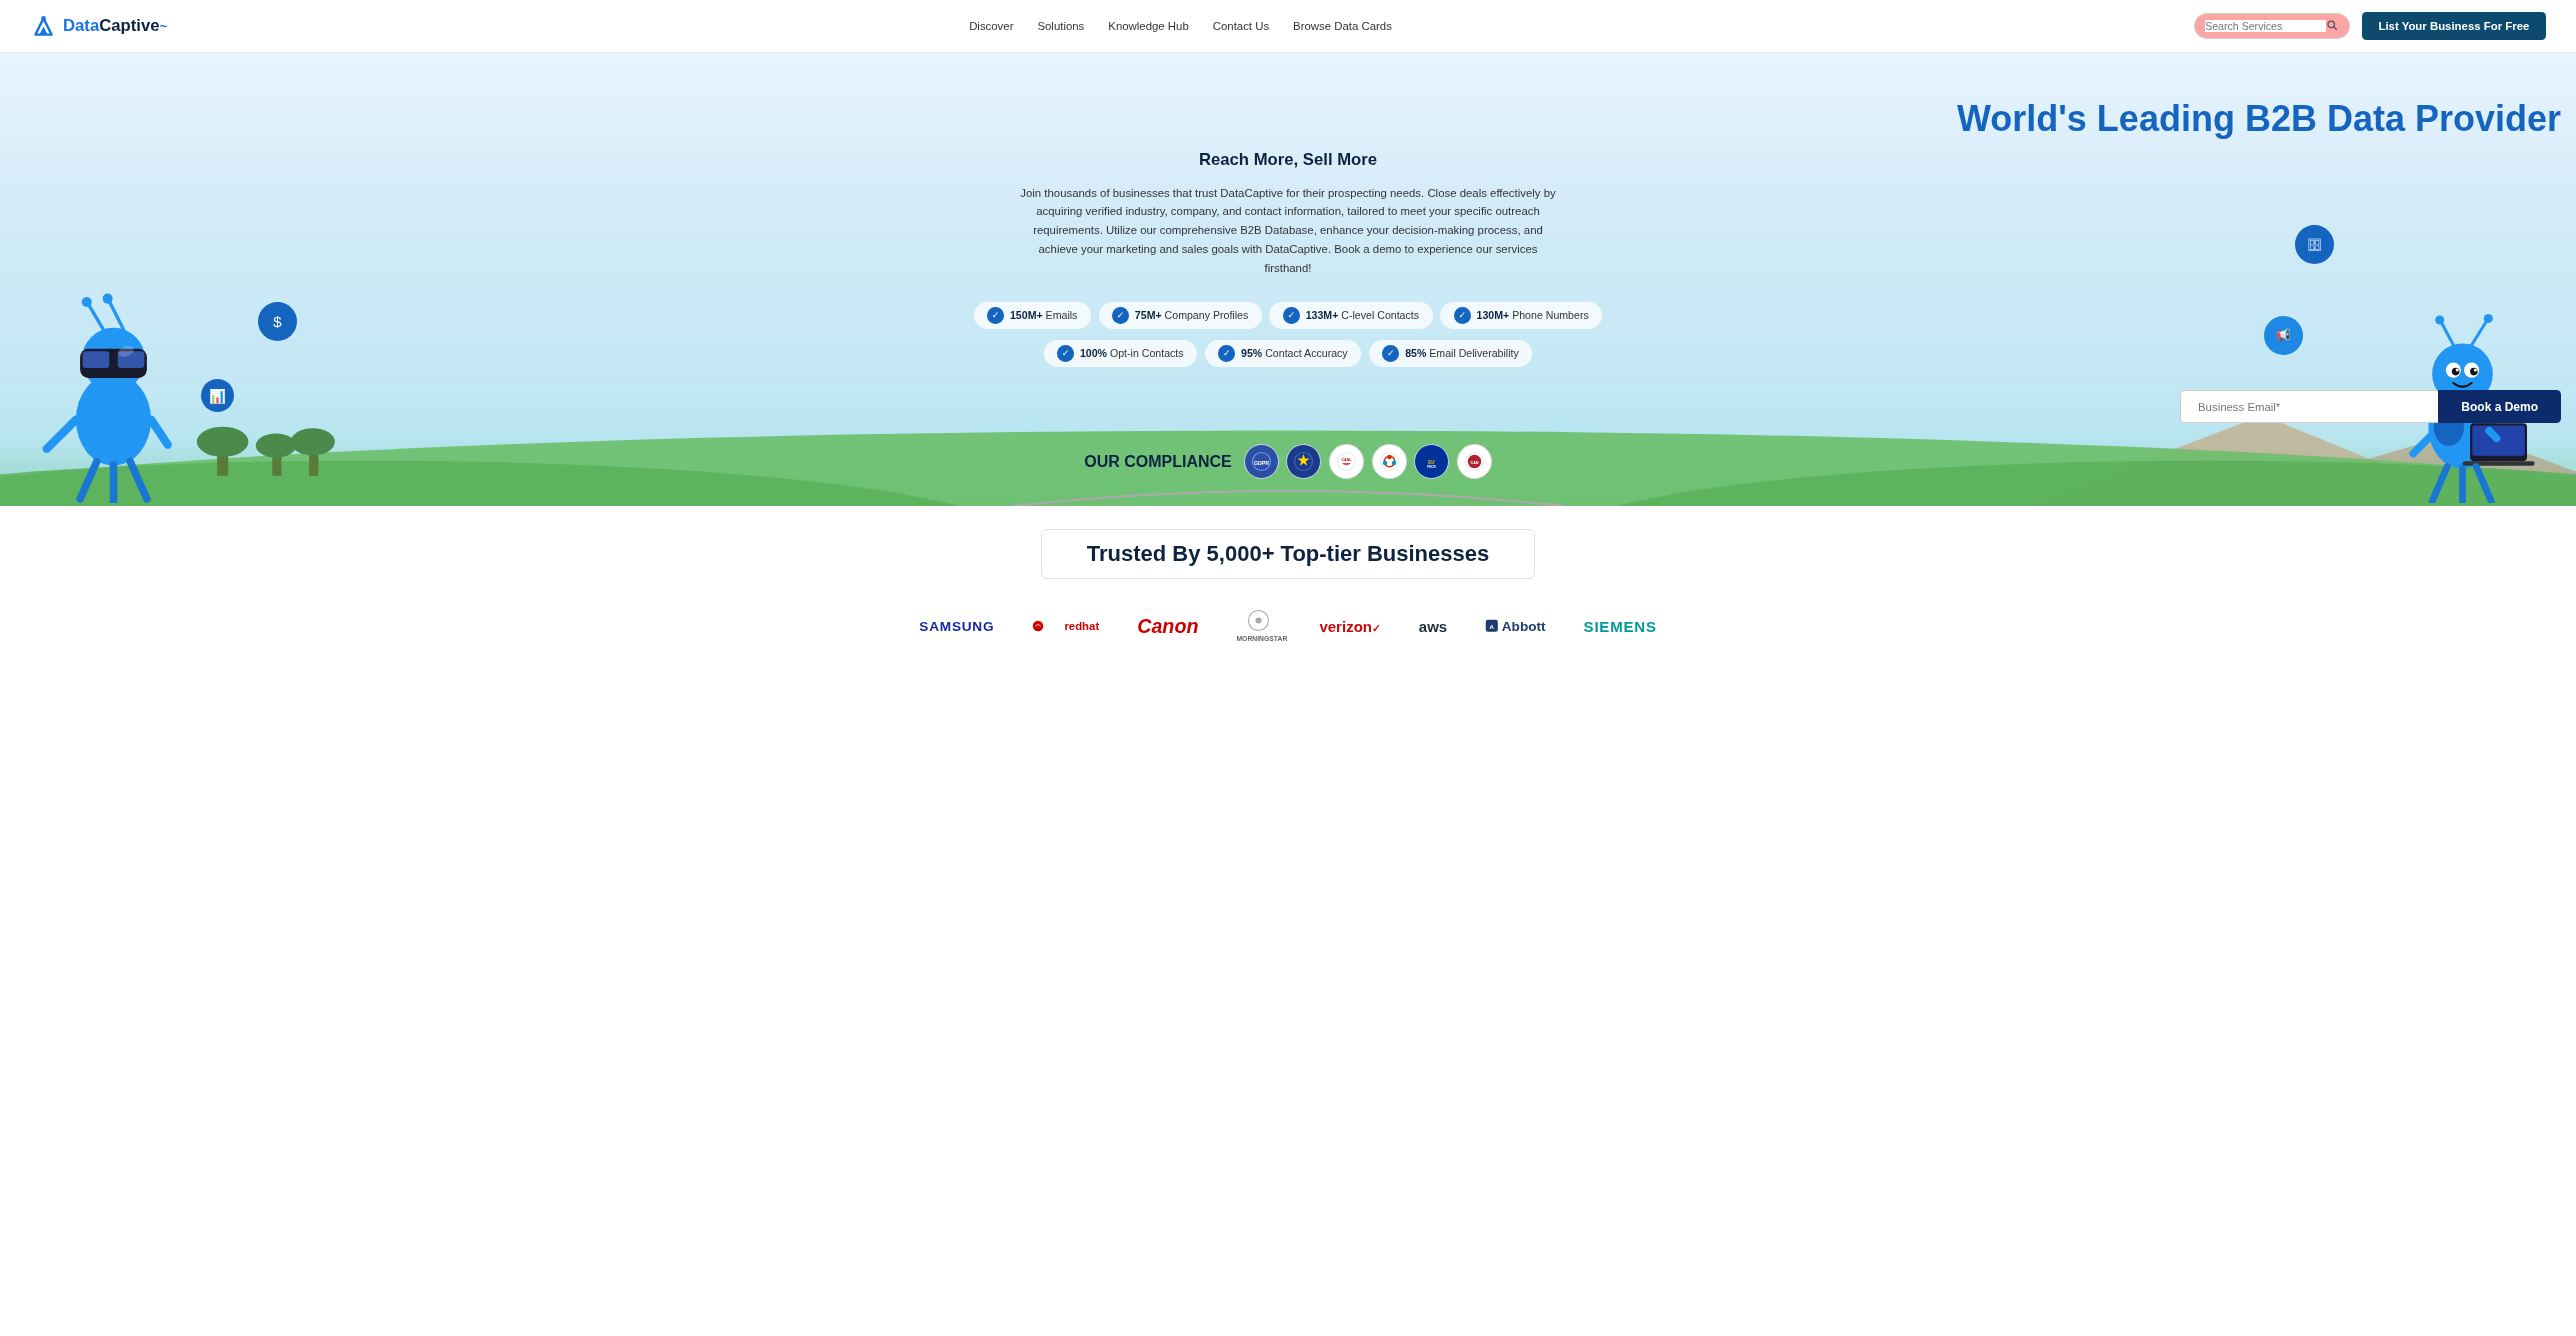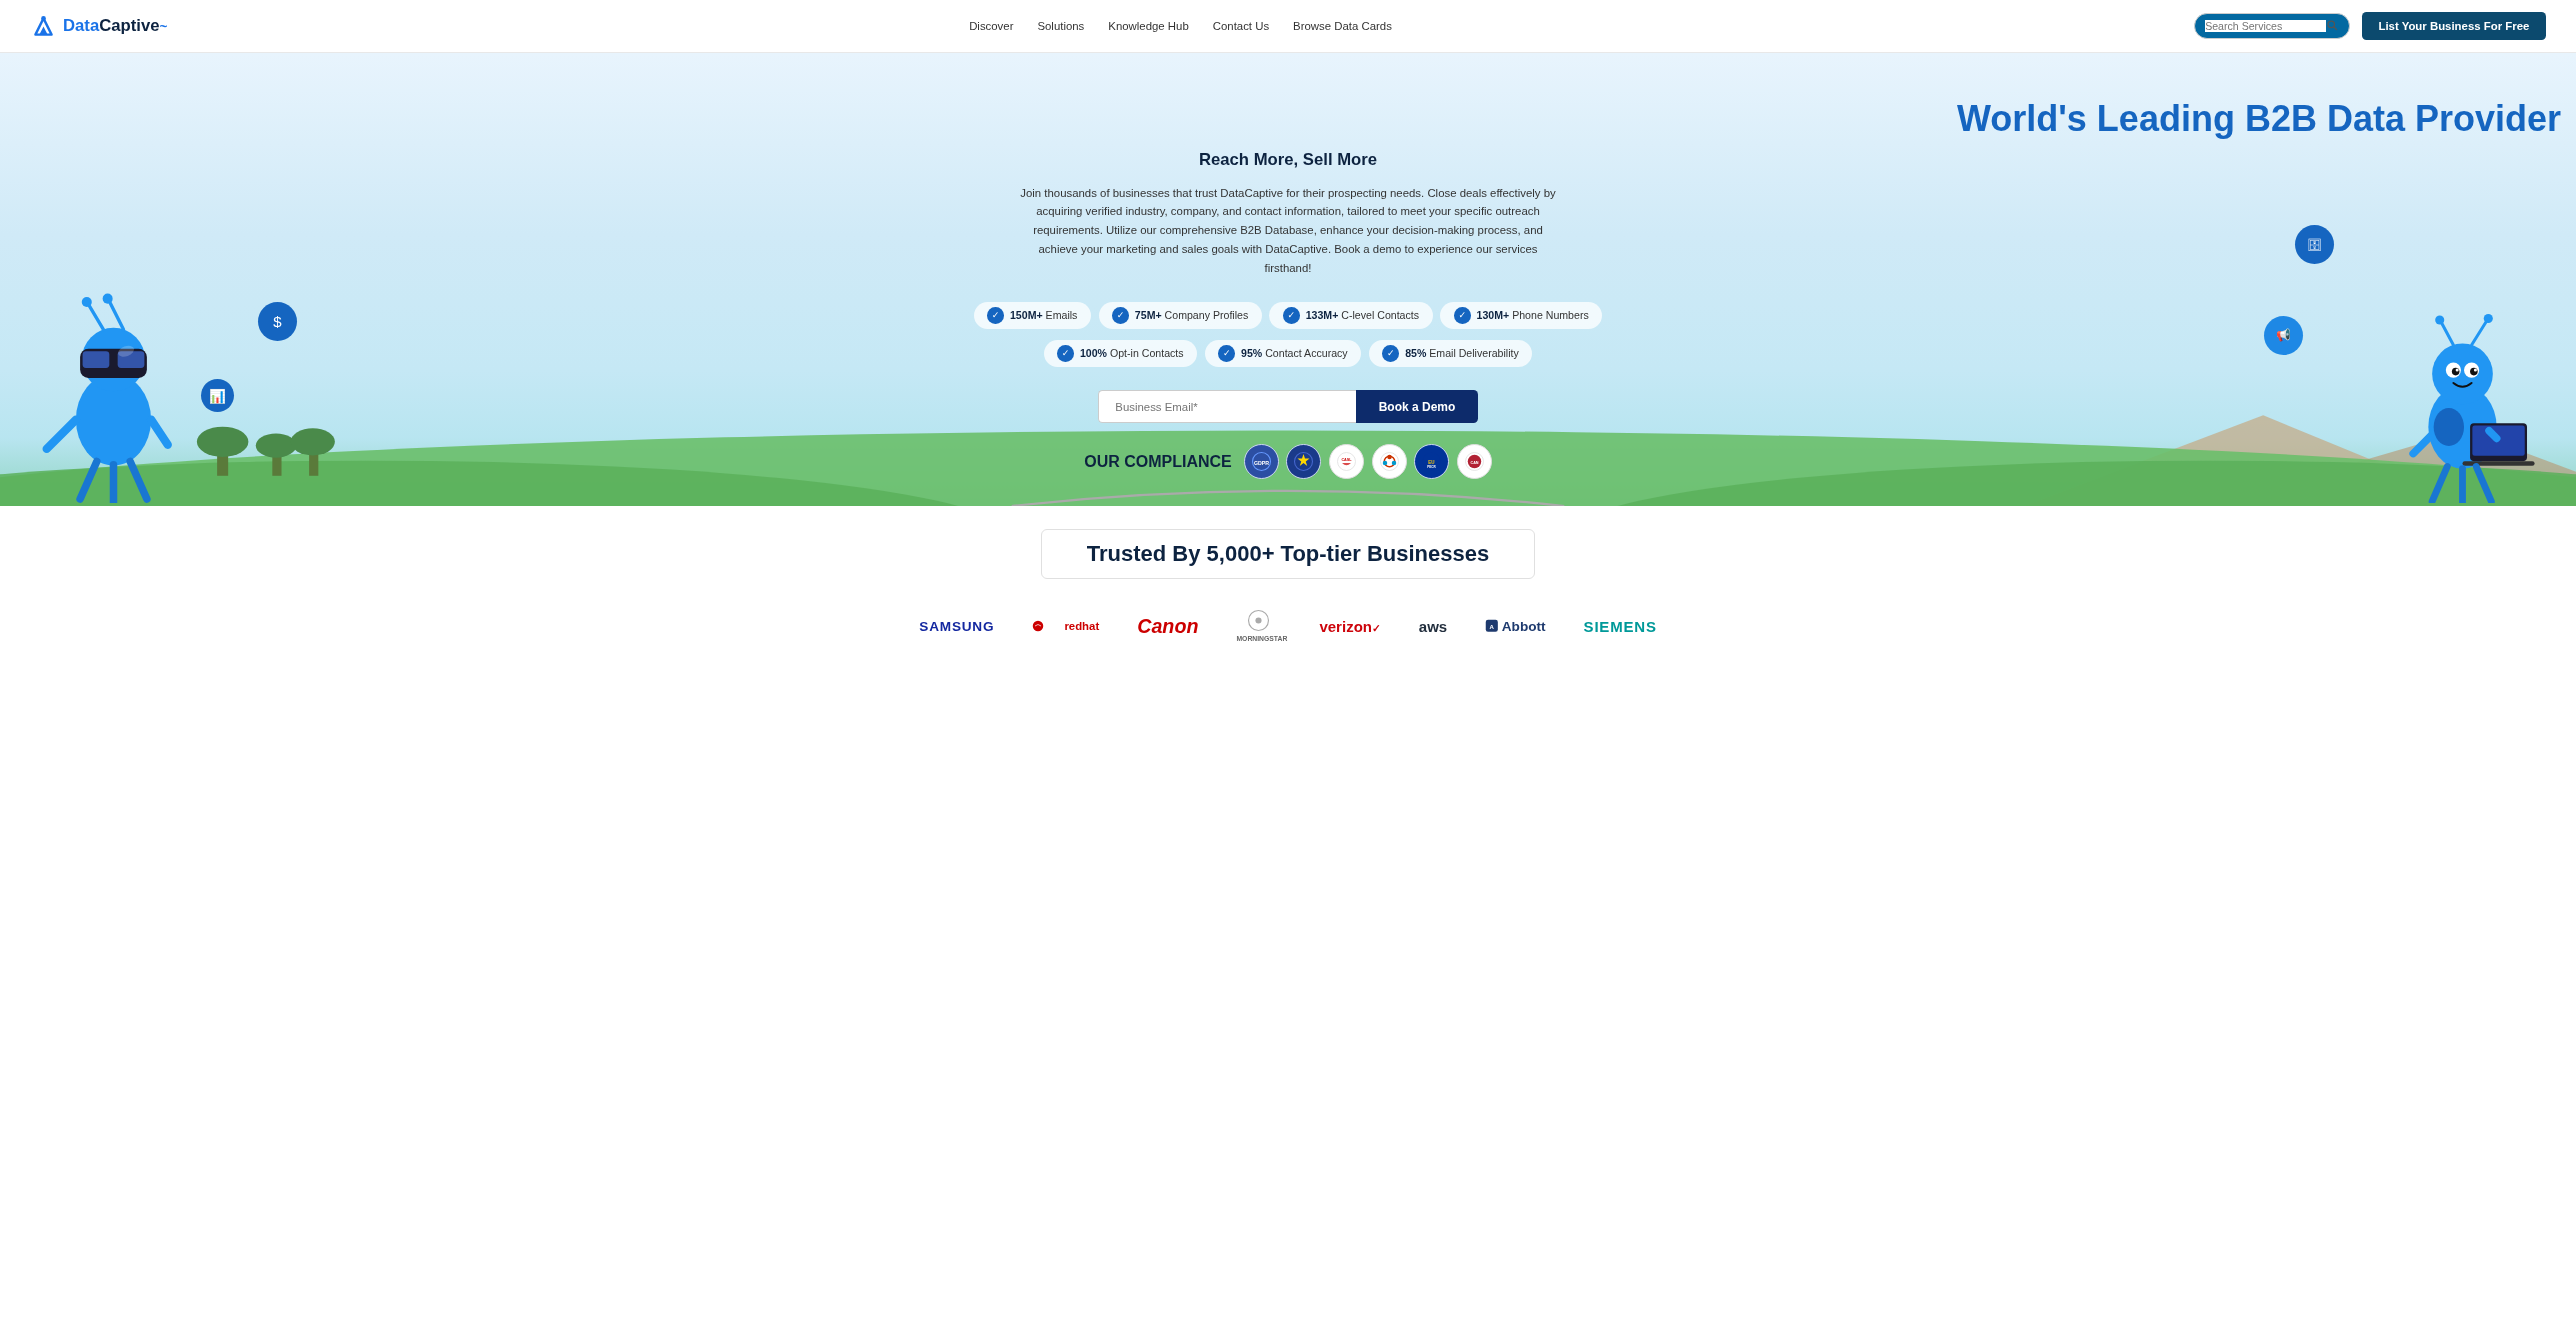--- a/index.html
+++ b/index.html
@@ -48,21 +48,21 @@
       display: flex;
       align-items: center;
       gap: 12px;
     }
     .search-box {
       display: flex;
       align-items: center;
       border: 1.1px solid #ccc;
       border-radius: 18px;
       padding: 4.5px 10.6px;
-      background: #0369a1;
+      background: #fca5a5;
     }
     .search-box input {
       border: none;
       outline: none;
       font-size: 10.6px;
       color: #555;
       width: 121px;
     }
     .search-icon-btn {
       background: none;
@@ -149,21 +149,21 @@
     .stat-row2 {
       display: flex;
       justify-content: center;
       gap: 7.6px;
       margin-bottom: 23px;
     }
 
     
     .demo-form {
       display: flex;
-      justify-content: center;
+      justify-content: flex-end;
       align-items: center;
       gap: 0;
       margin-bottom: 21px;
     }
     .demo-form input {
       border: 1.1px solid #ccc;
       border-right: none;
       border-radius: 4.5px 0 0 4.5px;
       padding: 9.8px 16.7px;
       font-size: 11.4px;

